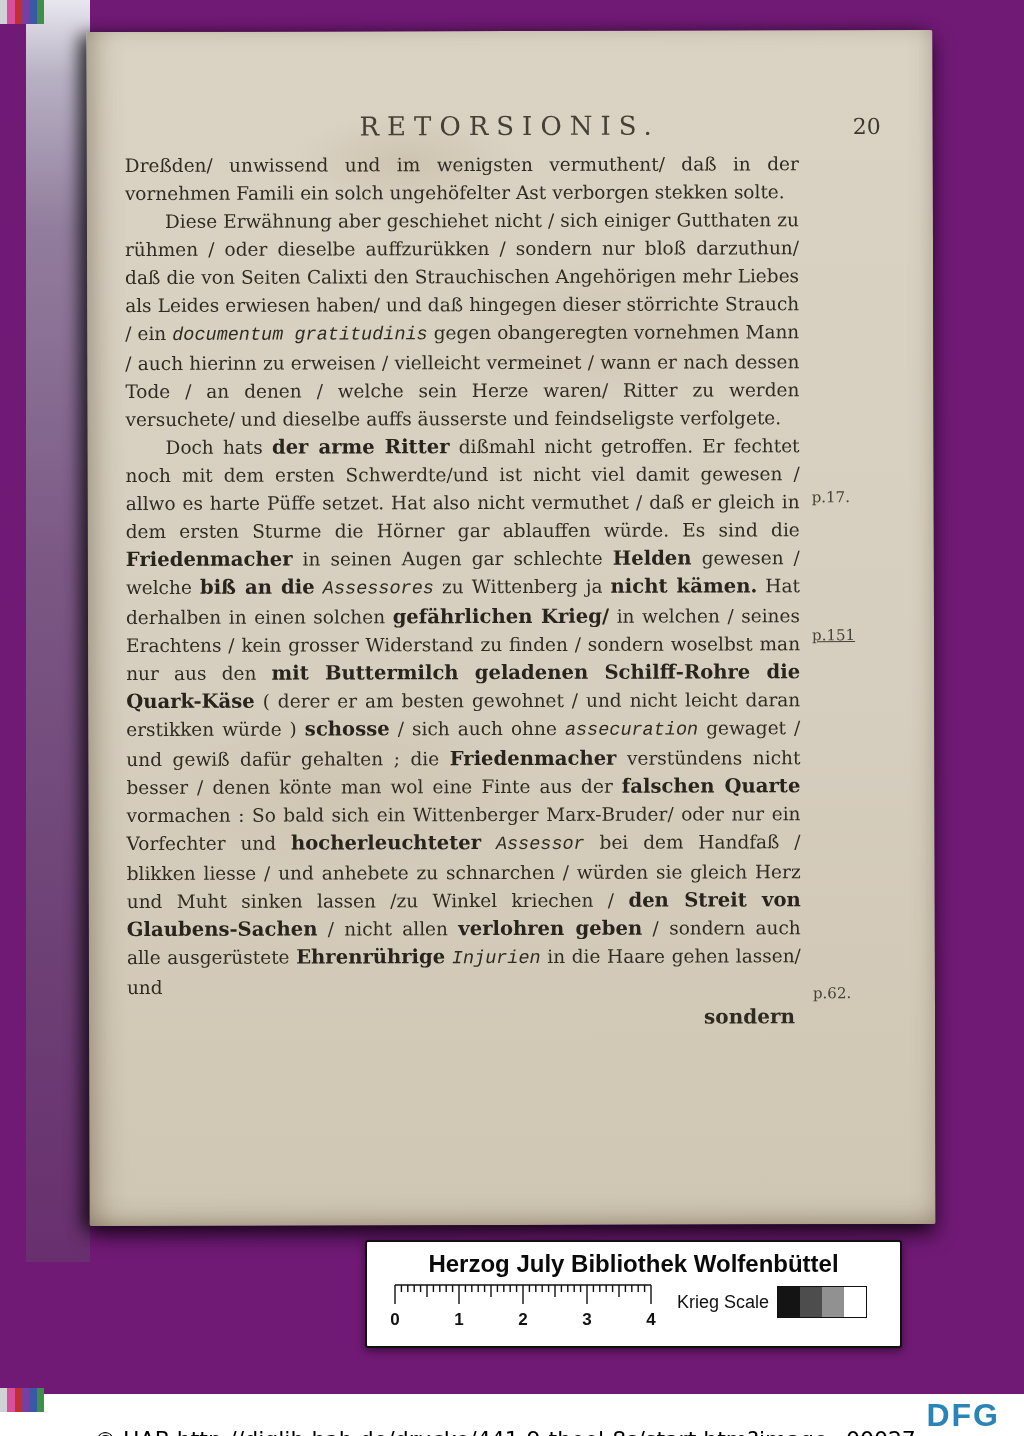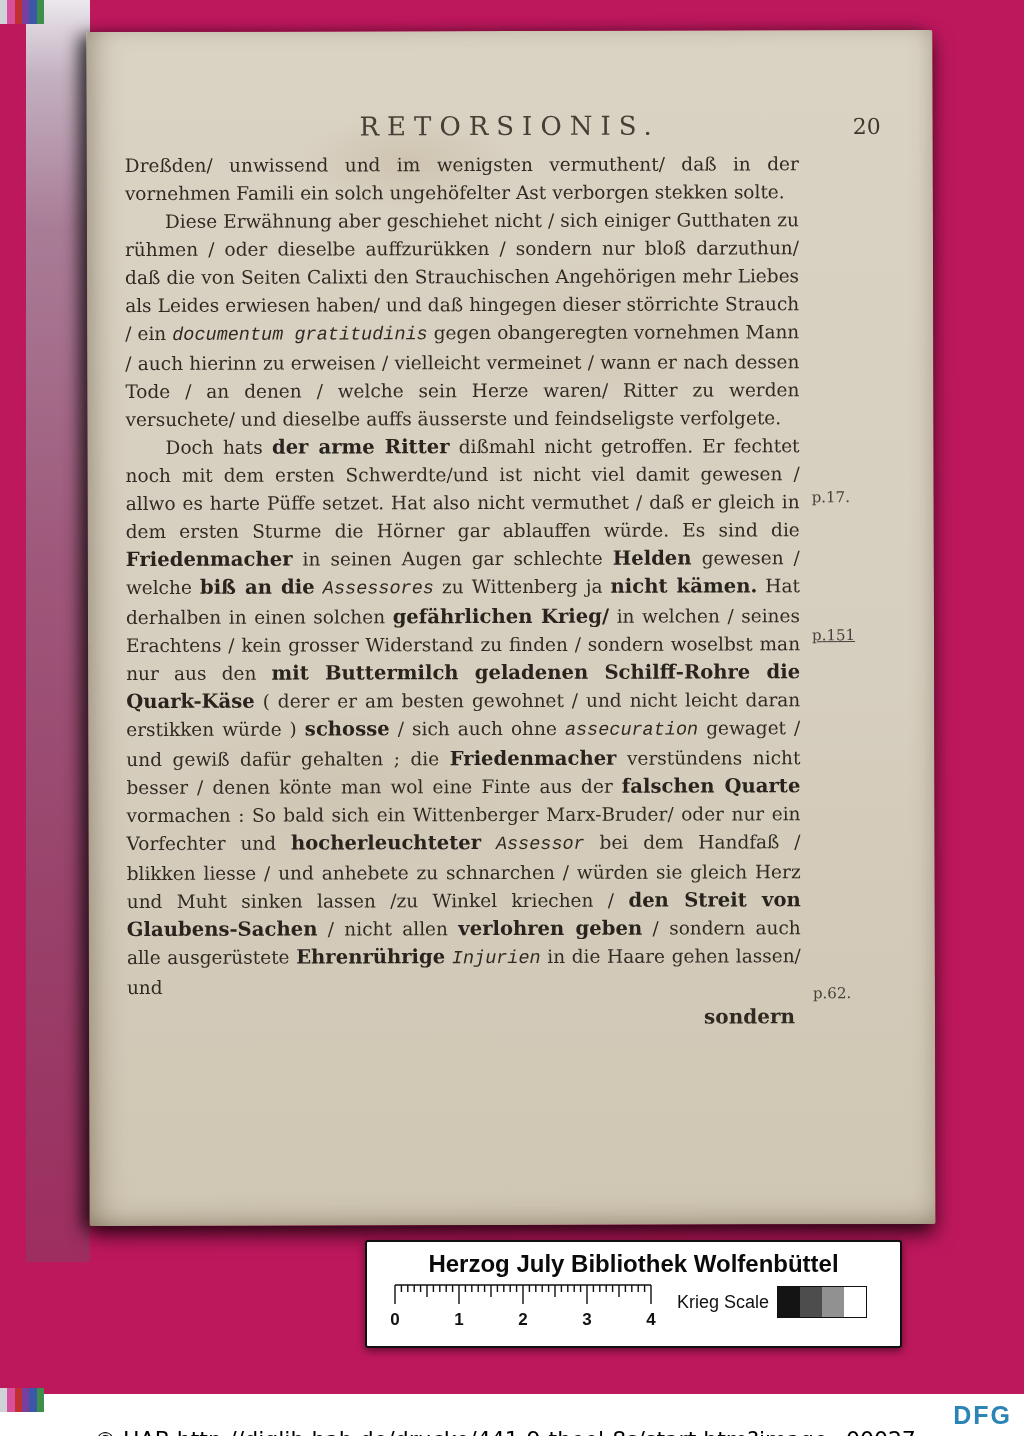--- a/index.html
+++ b/index.html
@@ -5,21 +5,21 @@
   * { box-sizing: border-box; margin: 0; padding: 0; }
   html, body { width: 1024px; height: 1436px; }
   body {
     position: relative;
     overflow: hidden;
     background: #131313;
     font-family: "Liberation Sans", sans-serif;
   }
 
   
-  .stage { position: absolute; inset: 0; background: #be185d; }
+  .stage { position: absolute; inset: 0; background: #701a75; }
 
   .film-strip {
     position: absolute; left: 26px; top: 0; width: 64px; height: 1262px;
     background: linear-gradient(180deg,
       rgba(238,242,245,0.95) 0%,
       rgba(196,203,209,0.85) 6%,
       rgba(160,167,174,0.70) 18%,
       rgba(132,139,145,0.55) 45%,
       rgba(106,112,118,0.45) 75%,
       rgba(88,93,98,0.32) 100%);
@@ -141,23 +141,23 @@
   }
   .footer-text {
     position: absolute; left: 505px; top: 50%;
     transform: translate(-50%, -50%);
     white-space: nowrap;
     font-size: 22px; color: #000;
     font-family: "DejaVu Sans", sans-serif;
     margin-top: 24px;
   }
   .dfg-logo {
-    position: absolute; right: 12px; top: 50%;
+    position: absolute; right: 24px; top: 50%;
     transform: translateY(-50%);
-    font-size: 25px; font-weight: bold; letter-spacing: 2px;
+    font-size: 32px; font-weight: bold; letter-spacing: 2px;
     color: #2a84b5;
     font-family: "Liberation Sans", sans-serif;
   }
 </style>
 </head>
 <body>
 
 <div class="stage">
 
   <div class="film-strip"></div>

